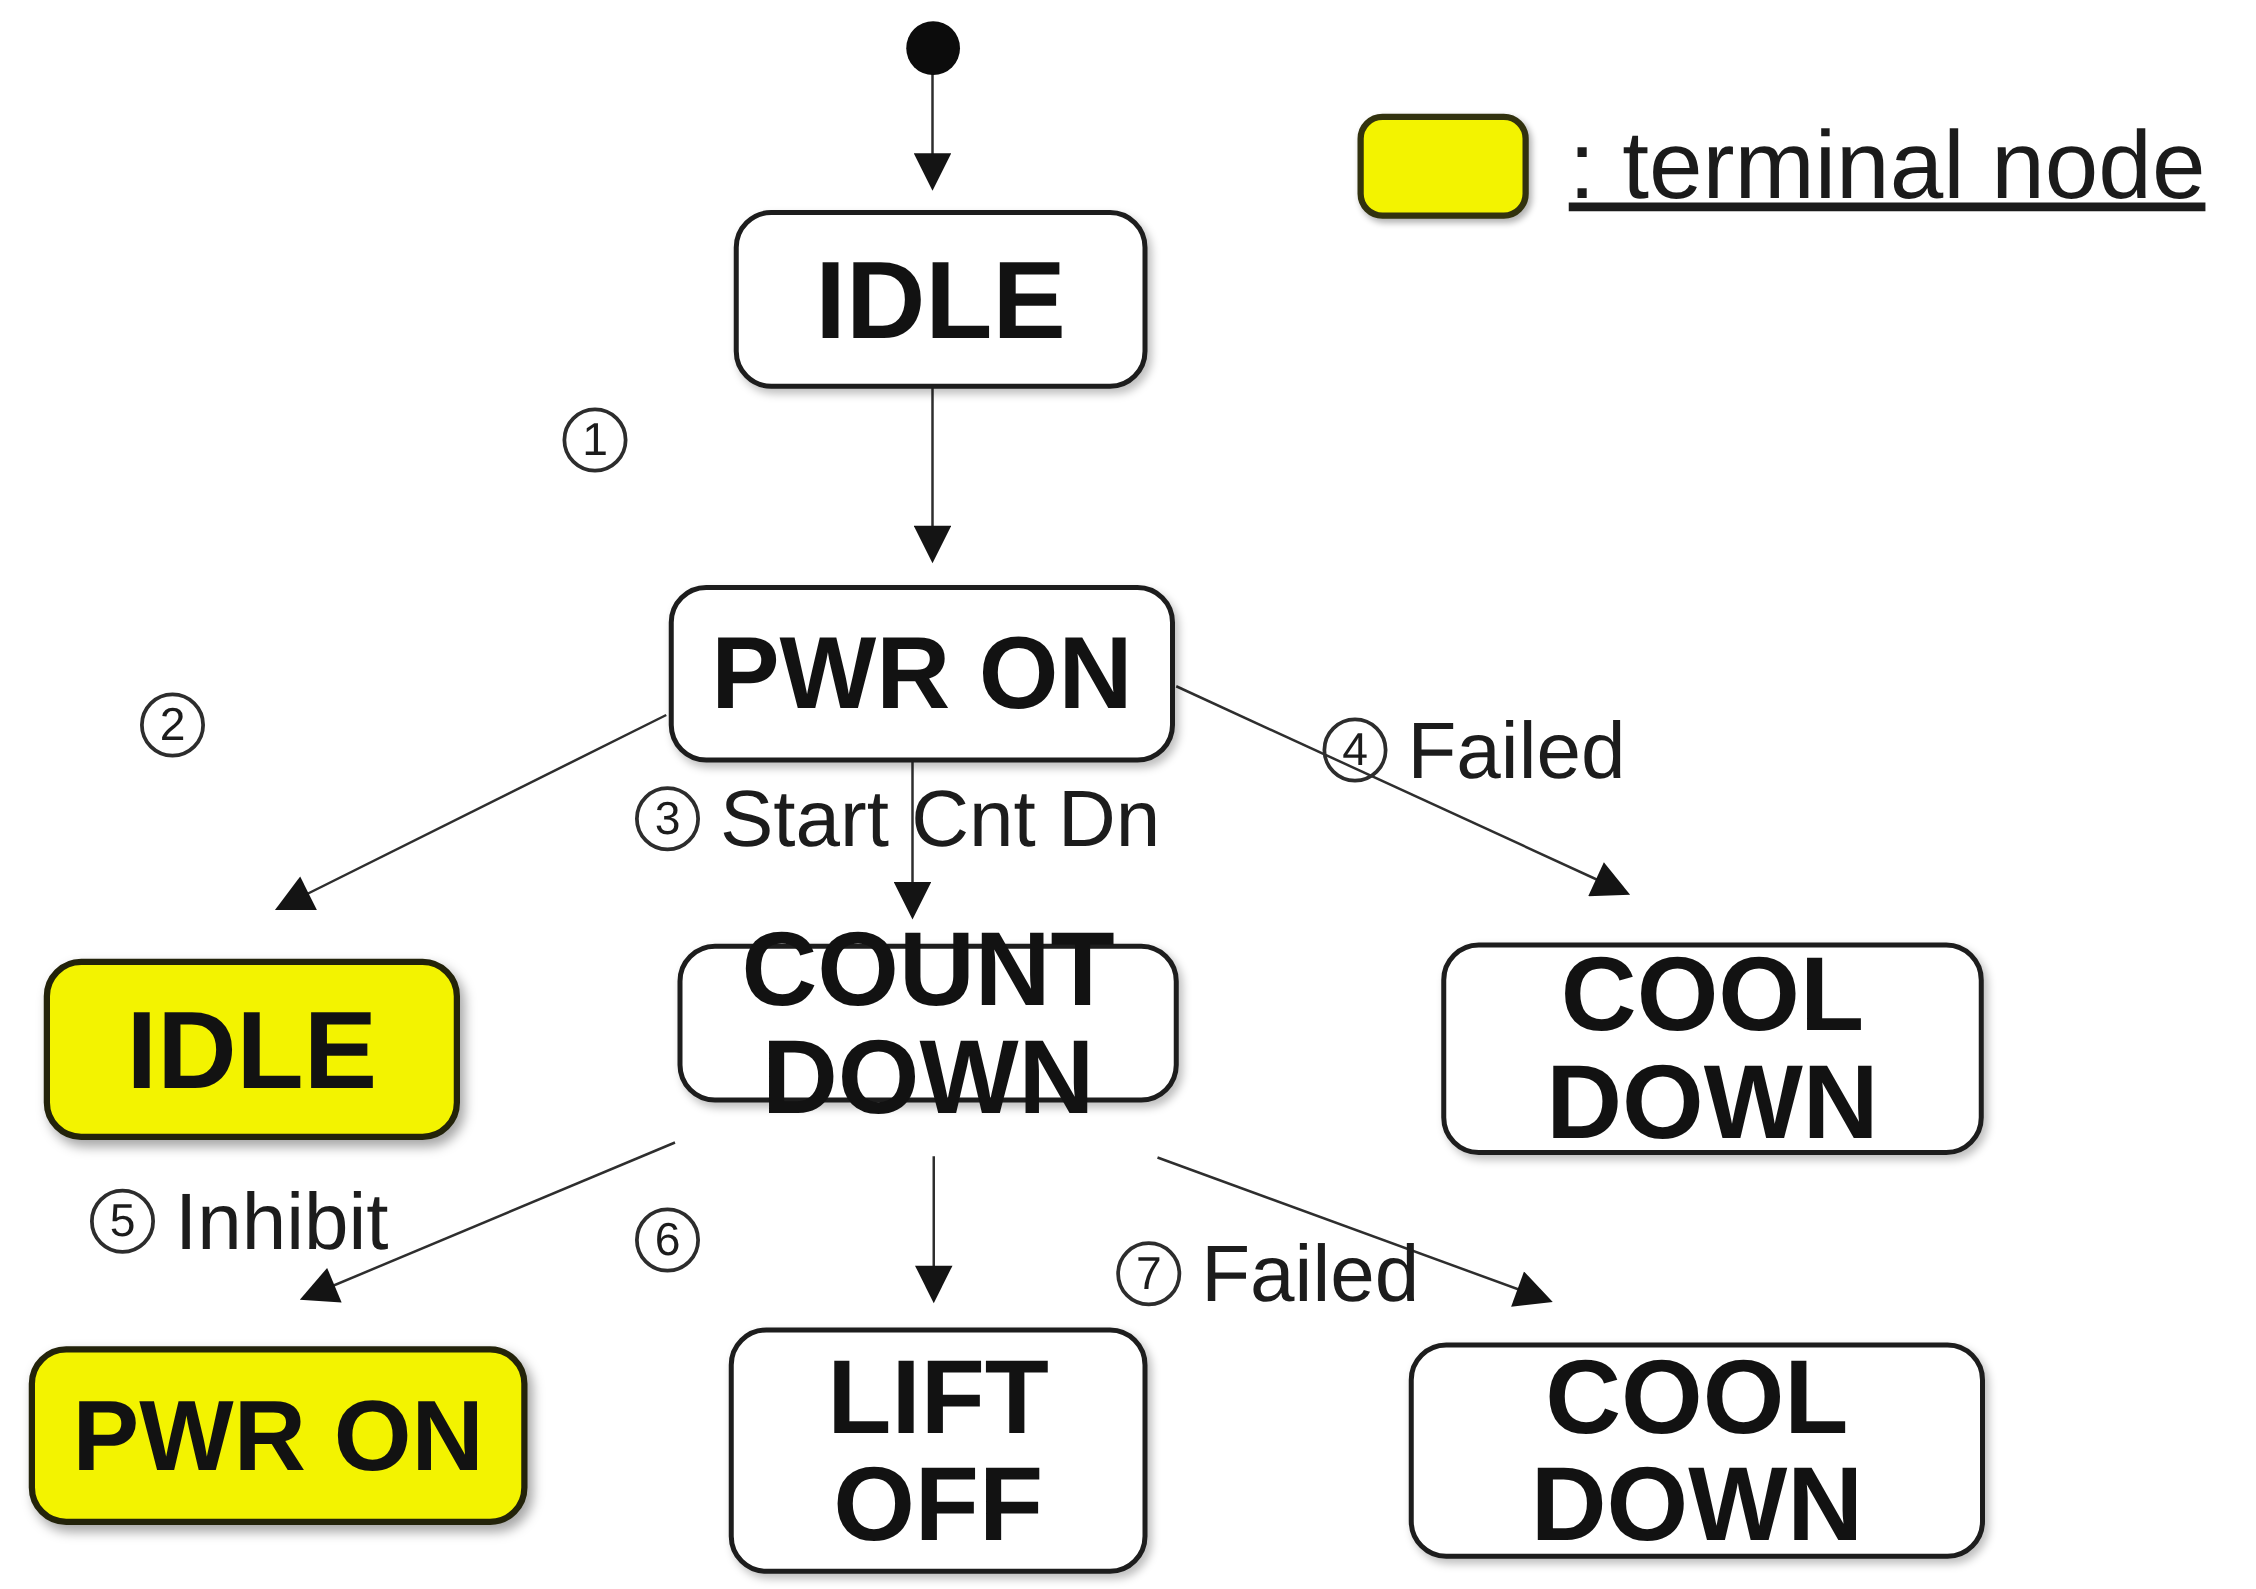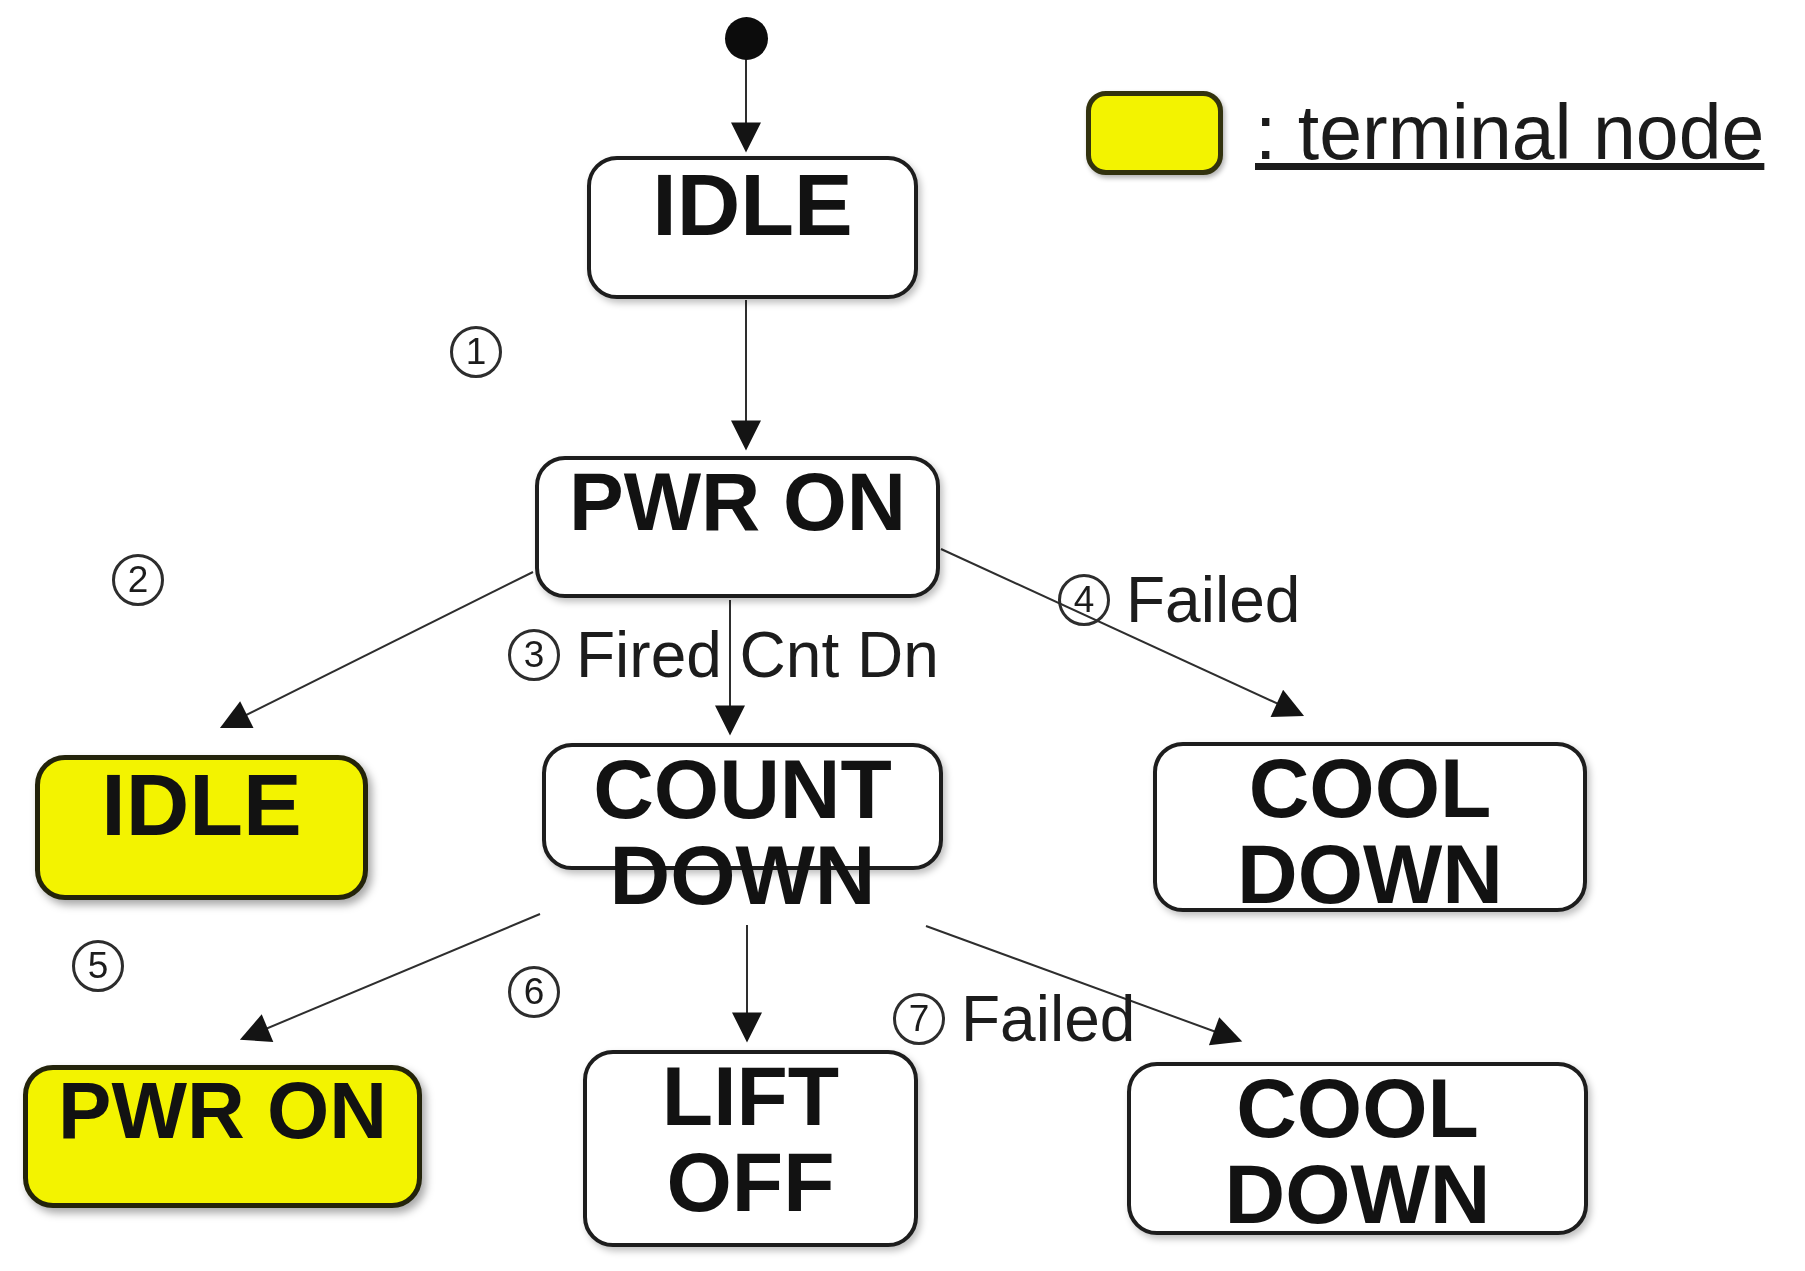--- a/index.html
+++ b/index.html
@@ -27,32 +27,33 @@
     position: absolute;
     left: 725px; top: 17px;
     width: 43px; height: 43px;
     background: #0c0c0c;
     border-radius: 50%;
   }
 
   
   .node {
     position: absolute;
-    display: flex; justify-content: center;
+    display: flex; align-items: center; justify-content: center;
     background: #ffffff;
     border: 4px solid #1d1d1d;
     border-radius: 30px;
     box-shadow: 3px 4px 7px rgba(0,0,0,0.25);
     box-sizing: border-box;
     text-align: center;
     font-weight: 600;
     line-height: 1.02;
     letter-spacing: 0px;
     white-space: pre-line;
     color: #121212;
+    margin-top: 12px;
   }
   .node.terminal {
     background: #f3f300;
     border: 5px solid #23230a;
     box-shadow: 4px 5px 9px rgba(0,0,0,0.35);
   }
 
   #n-idle-top        { left: 587px; top: 156px;  width: 331px; height: 143px; font-size: 88px; }
   #n-pwr-on          { left: 535px; top: 456px;  width: 405px; height: 142px; font-size: 82px; }
   #n-idle-terminal   { left: 35px;  top: 755px;  width: 333px; height: 145px; font-size: 88px; }
@@ -172,30 +173,31 @@
   <div class="tlabel" id="t-pwron">
     <span class="tnum">1</span>
   </div>
 
   <div class="tlabel" id="t-pwroff">
     <span class="tnum">2</span>
   </div>
 
   <div class="tlabel" id="t-startcnt">
     <span class="tnum">3</span>
-    <span>Fired Cnt Dn</span>
+    <span>Start Cnt Dn</span>
   </div>
 
   <div class="tlabel" id="t-failed4">
     <span class="tnum">4</span>
     <span>Failed</span>
   </div>
 
   <div class="tlabel" id="t-inhibit">
     <span class="tnum">5</span>
+    <span>Inhibit</span>
   </div>
 
   <div class="tlabel" id="t-fired">
     <span class="tnum">6</span>
   </div>
 
   <div class="tlabel" id="t-failed7">
     <span class="tnum">7</span>
     <span>Failed</span>
   </div>

